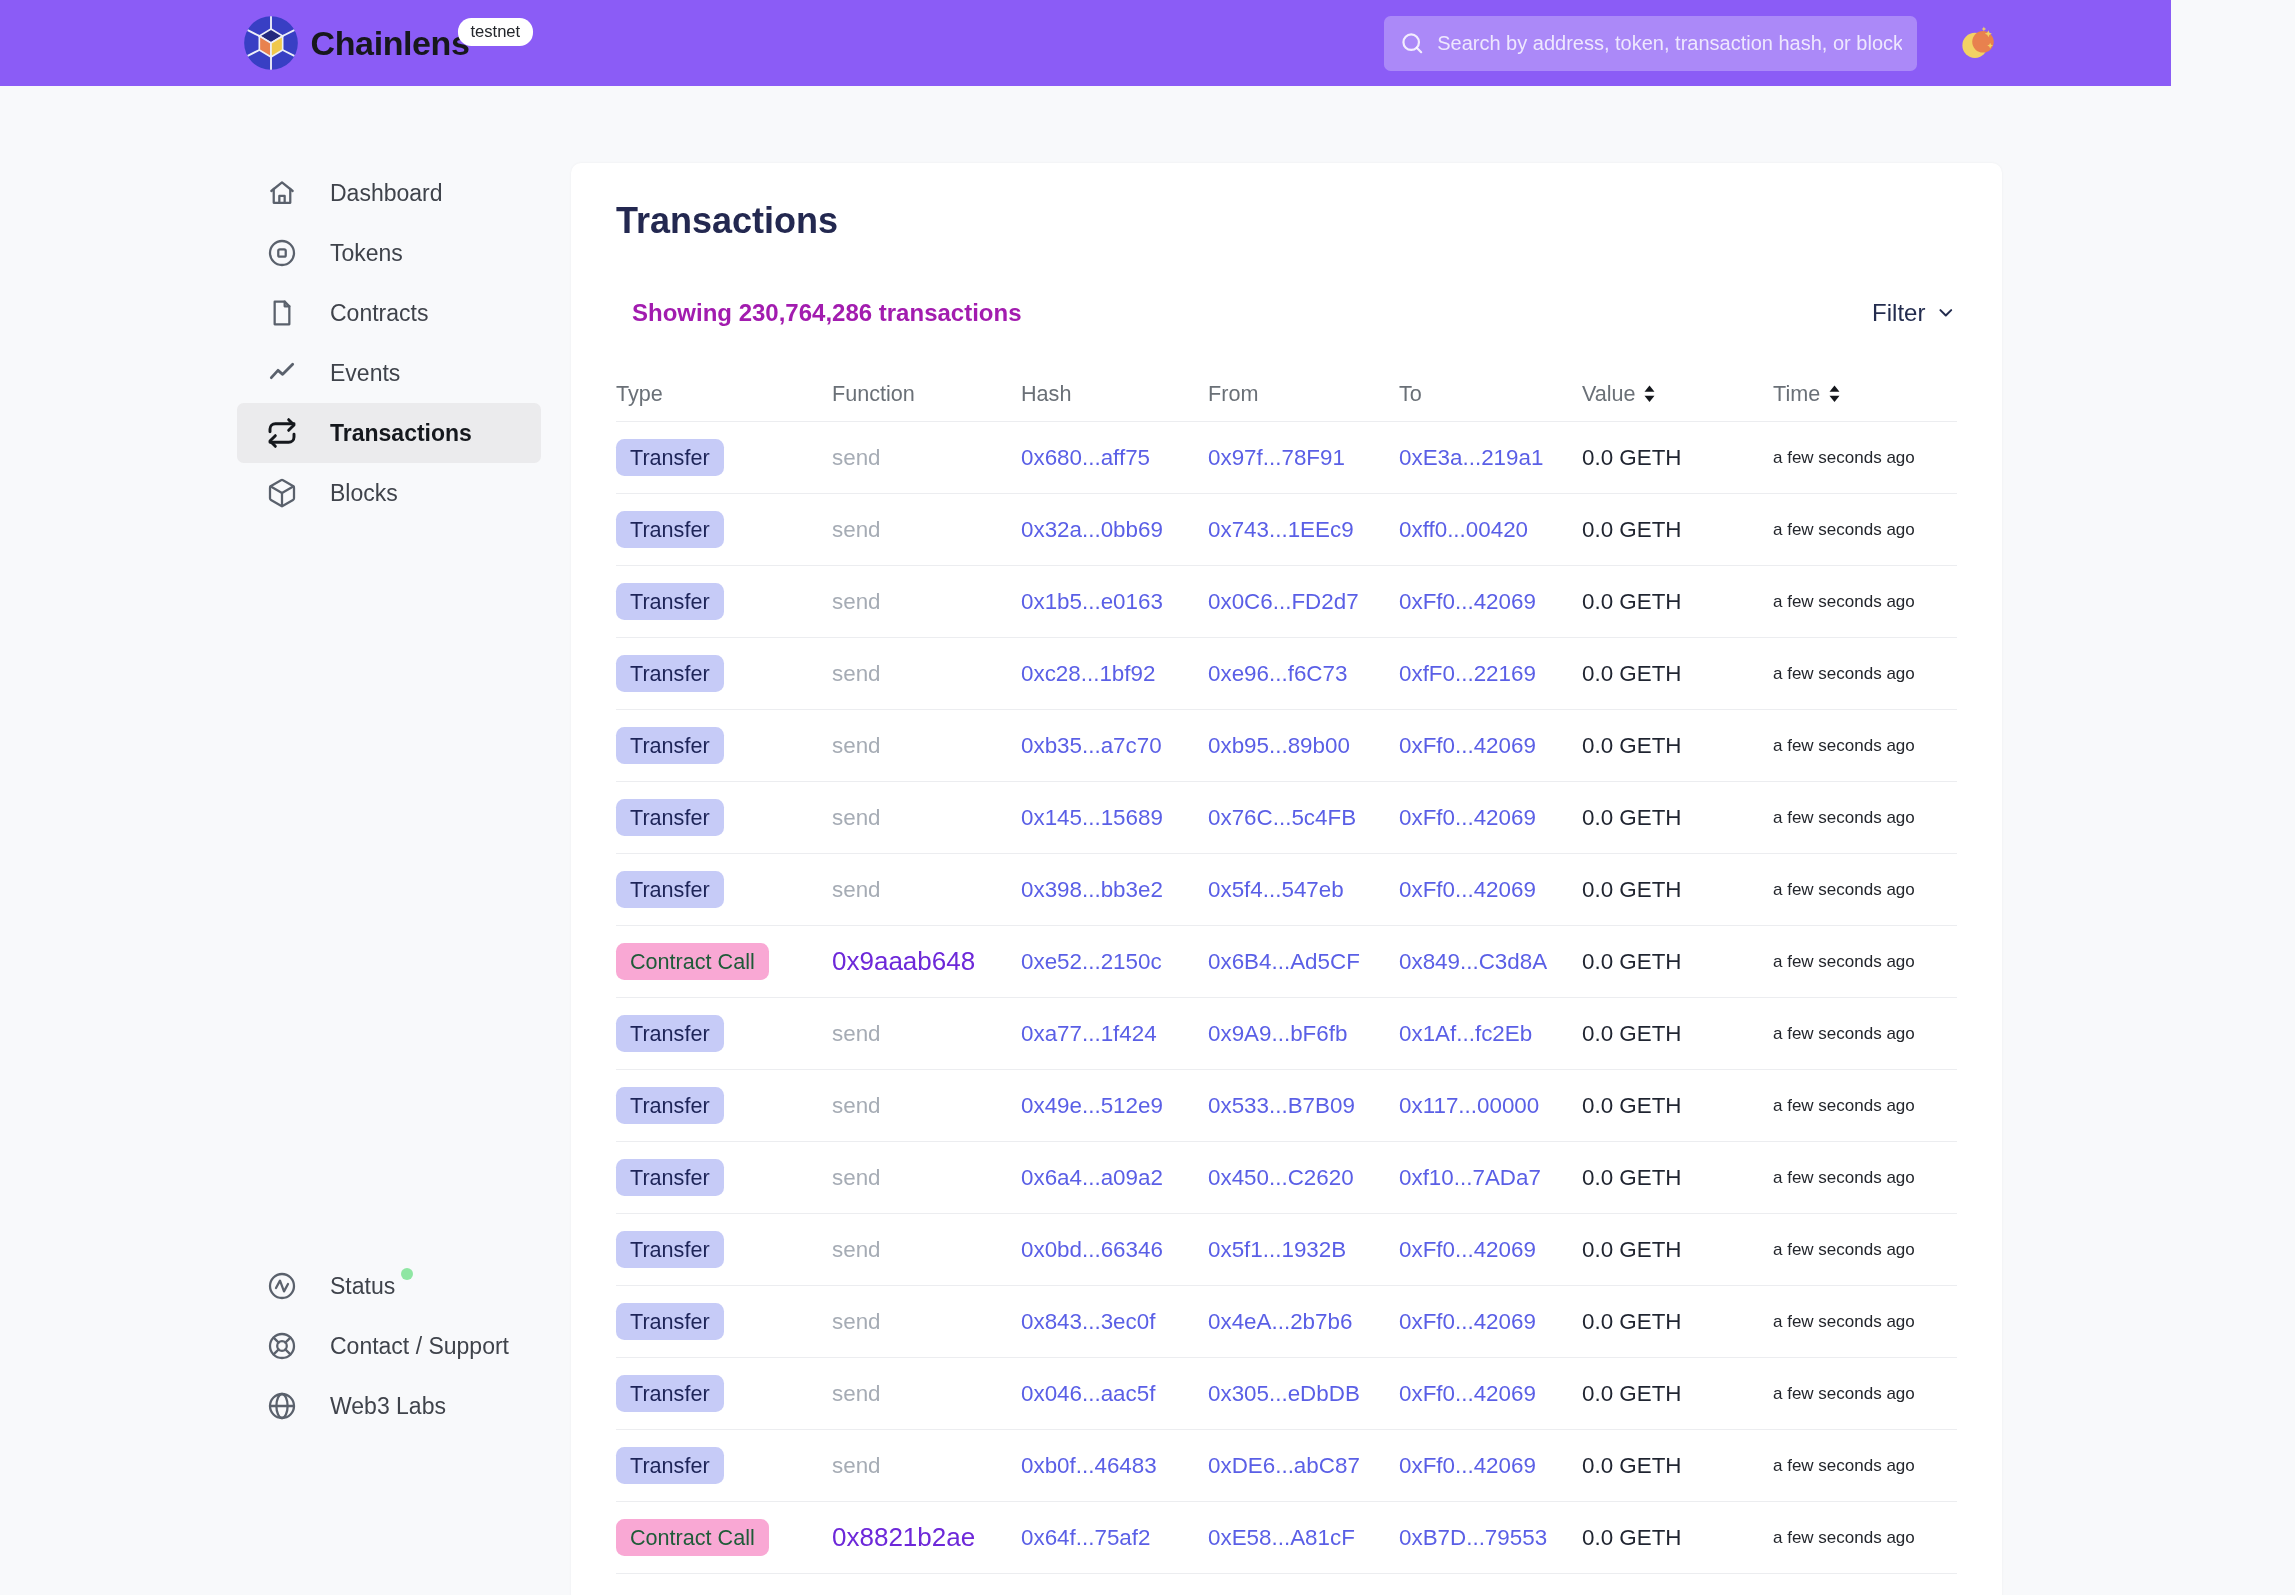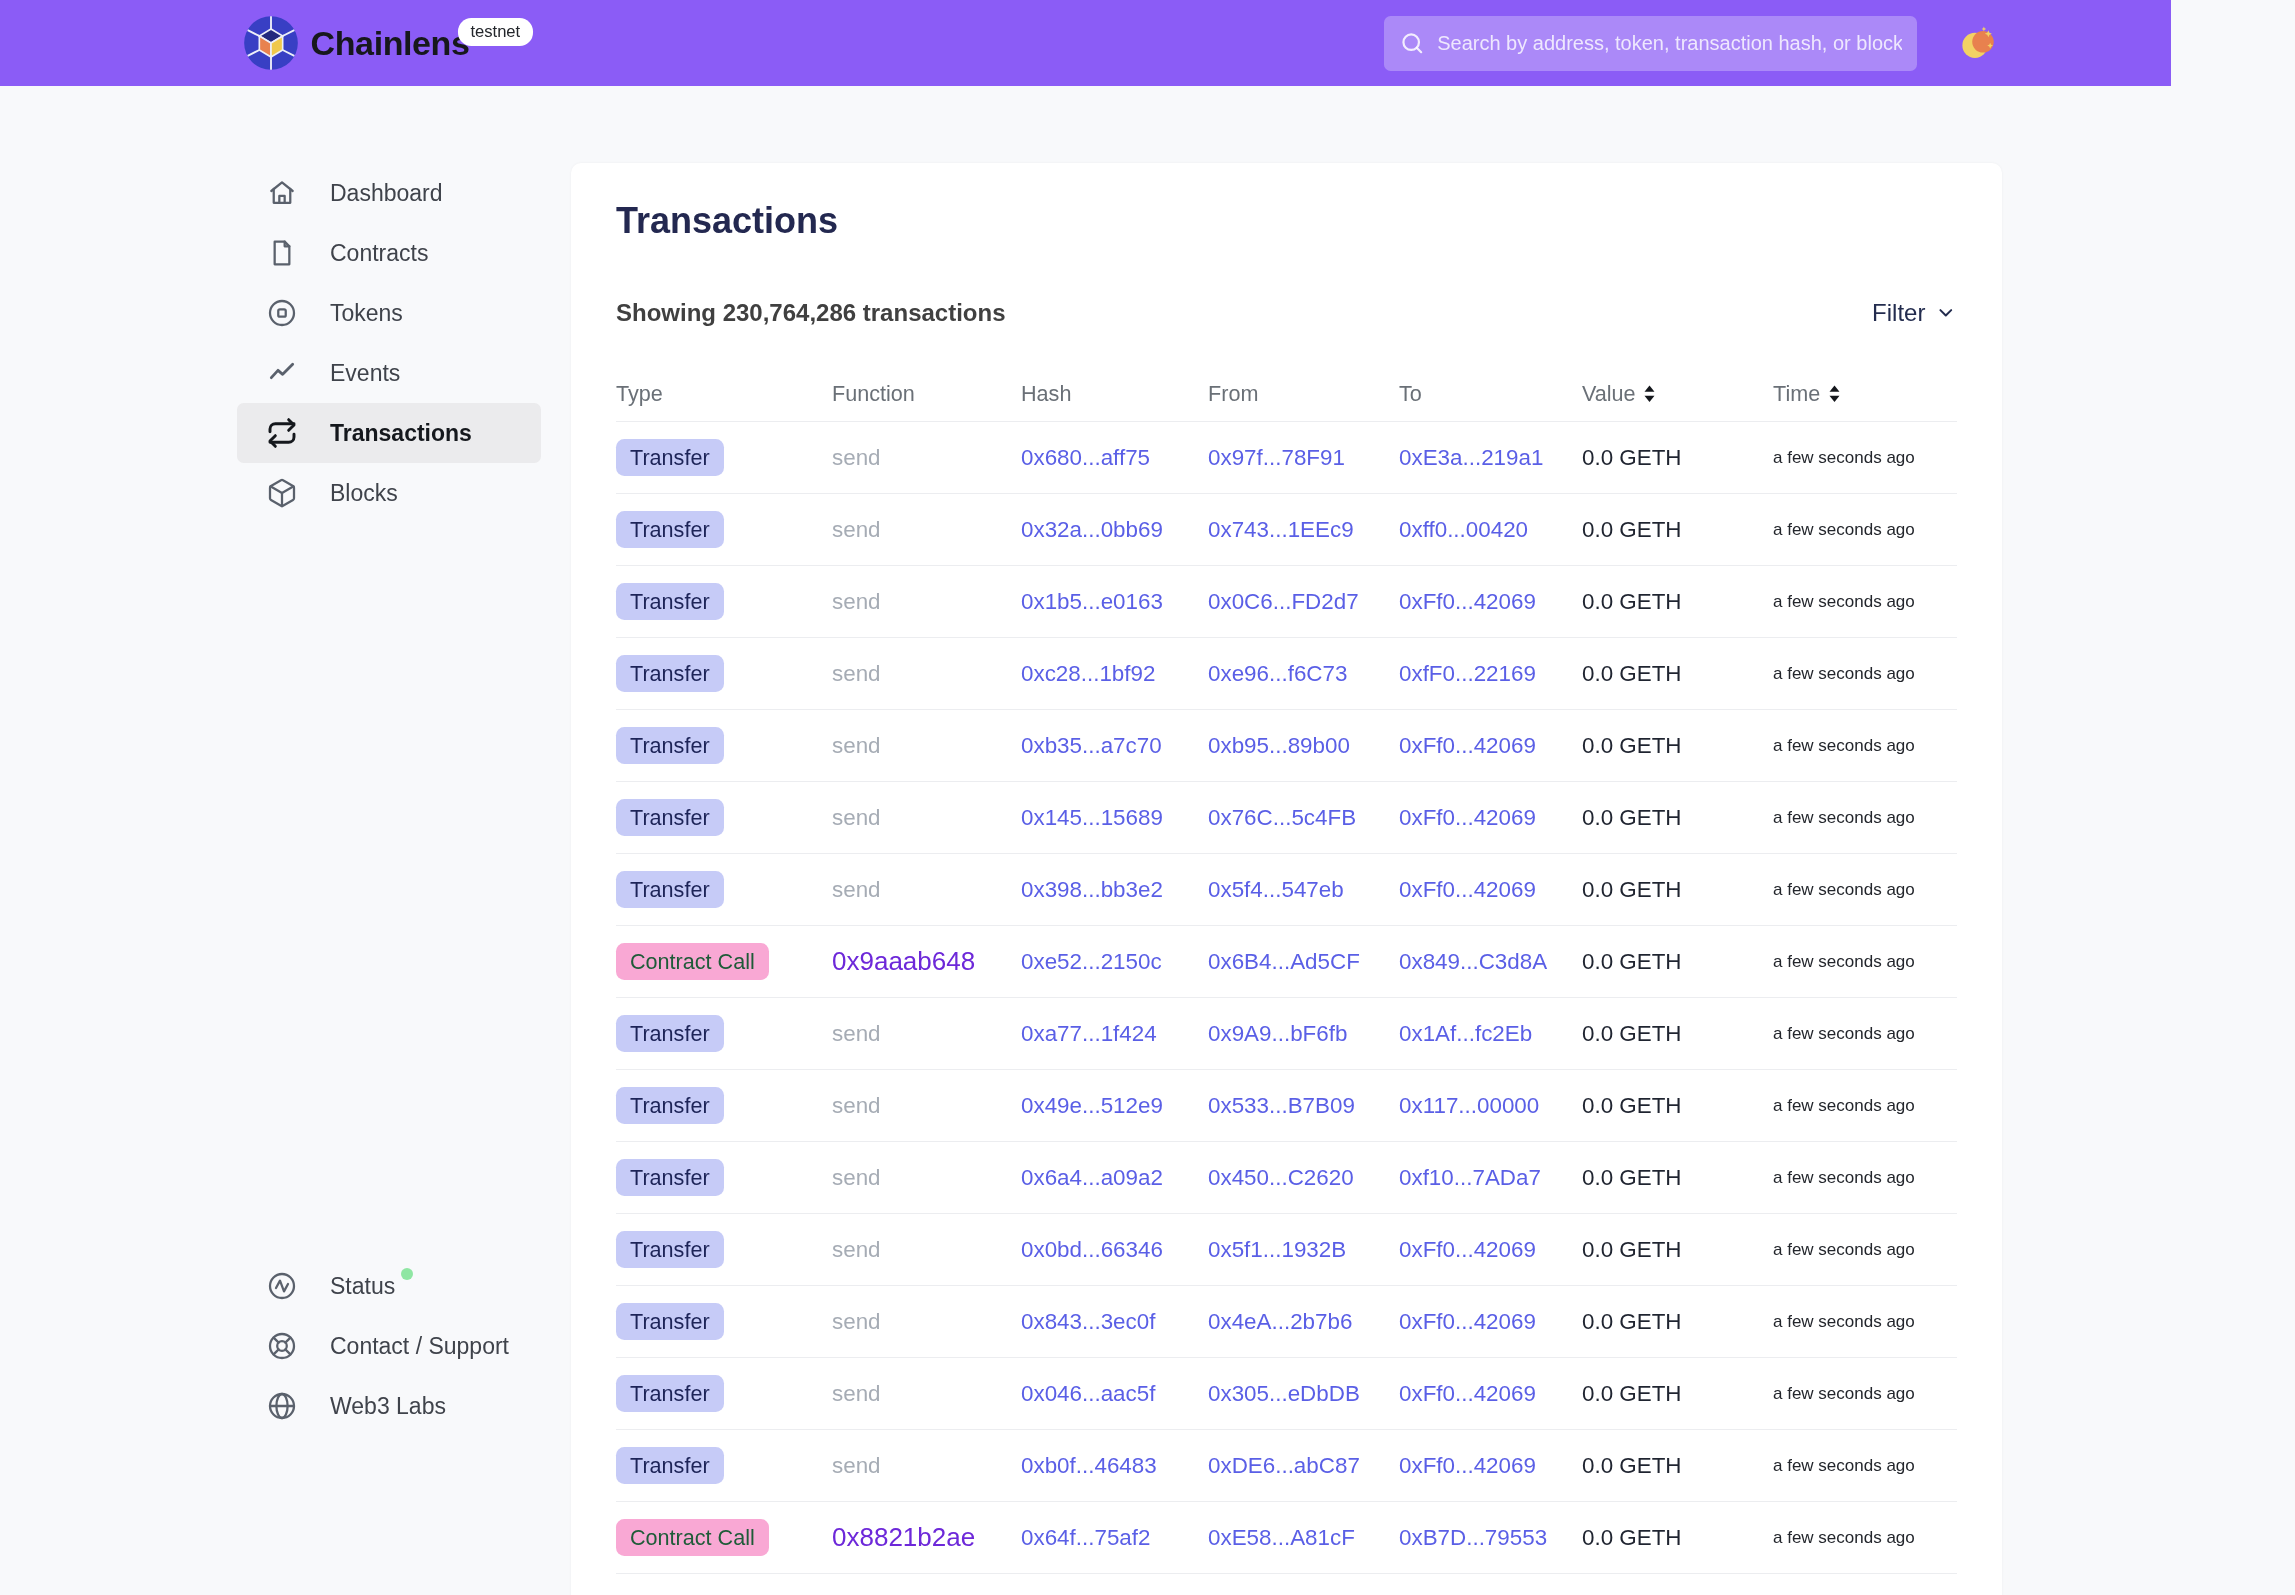--- a/index.html
+++ b/index.html
@@ -66,21 +66,21 @@
     background: #FFFFFF; border-radius: 10px;
     box-shadow: 0 0.8px 2.5px rgba(16,24,40,0.05);
     padding: 0 45px;
   }
   .page-title {
     margin-top: 38px; font-size: 36px; line-height: 40px; font-weight: 700; color: #232850;
   }
   .sub-row {
     margin-top: 58px; display: flex; align-items: center; justify-content: space-between;
   }
-  .showing { font-size: 24px; font-weight: 700; color: #404040; }
+  .showing { font-size: 24px; font-weight: 700; color: #a21caf; margin-left: 16px; }
   .filter-btn {
     display: flex; align-items: center; gap: 10px; cursor: pointer;
     font-size: 24px; color: #232C4E;
   }
 
   
   .tbl-grid {
     display: grid;
     grid-template-columns: 216px 189px 187px 191px 183px 191px 1fr;
     align-items: center;
@@ -149,35 +149,35 @@
       <svg width="32" height="32" viewBox="0 0 24 24" fill="none" stroke-width="1.7" stroke-linecap="round" stroke-linejoin="round">
         <path d="M4 10.5L12 4l8 6.5"></path>
           <path d="M5.8 9V19.4h12.4V9"></path>
           <path d="M10 19.4v-5.2h4v5.2"></path>
       </svg>
       </span>
     <span class="lbl">Dashboard</span>
   </div>
   <div class="side-item">
     <span class="icn">
+      <svg width="32" height="32" viewBox="0 0 24 24" fill="none" stroke-width="1.7">
+        <circle cx="12" cy="12" r="9"></circle>
+          <rect x="9.2" y="9.2" width="5.6" height="5.6" rx="1.2"></rect>
+      </svg>
+      </span>
+    <span class="lbl">Tokens</span>
+  </div>
+  <div class="side-item">
+    <span class="icn">
       <svg width="32" height="32" viewBox="0 0 24 24" fill="none" stroke-width="1.7" stroke-linecap="round" stroke-linejoin="round">
         <path d="M6.5 3.5h7.5l3.5 3.5v13.5h-11z"></path>
           <path d="M14 3.5V7h3.5"></path>
       </svg>
       </span>
     <span class="lbl">Contracts</span>
-  </div>
-  <div class="side-item">
-    <span class="icn">
-      <svg width="32" height="32" viewBox="0 0 24 24" fill="none" stroke-width="1.7">
-        <circle cx="12" cy="12" r="9"></circle>
-          <rect x="9.2" y="9.2" width="5.6" height="5.6" rx="1.2"></rect>
-      </svg>
-      </span>
-    <span class="lbl">Tokens</span>
   </div>
   <div class="side-item">
     <span class="icn">
       <svg width="32" height="32" viewBox="0 0 24 24" fill="none" stroke-width="2.1" stroke-linecap="round" stroke-linejoin="round">
         <path d="M4 15.5L9 10l3.5 3L20 5.5"></path>
       </svg>
       </span>
     <span class="lbl">Events</span>
   </div>
   <div class="side-item active">

